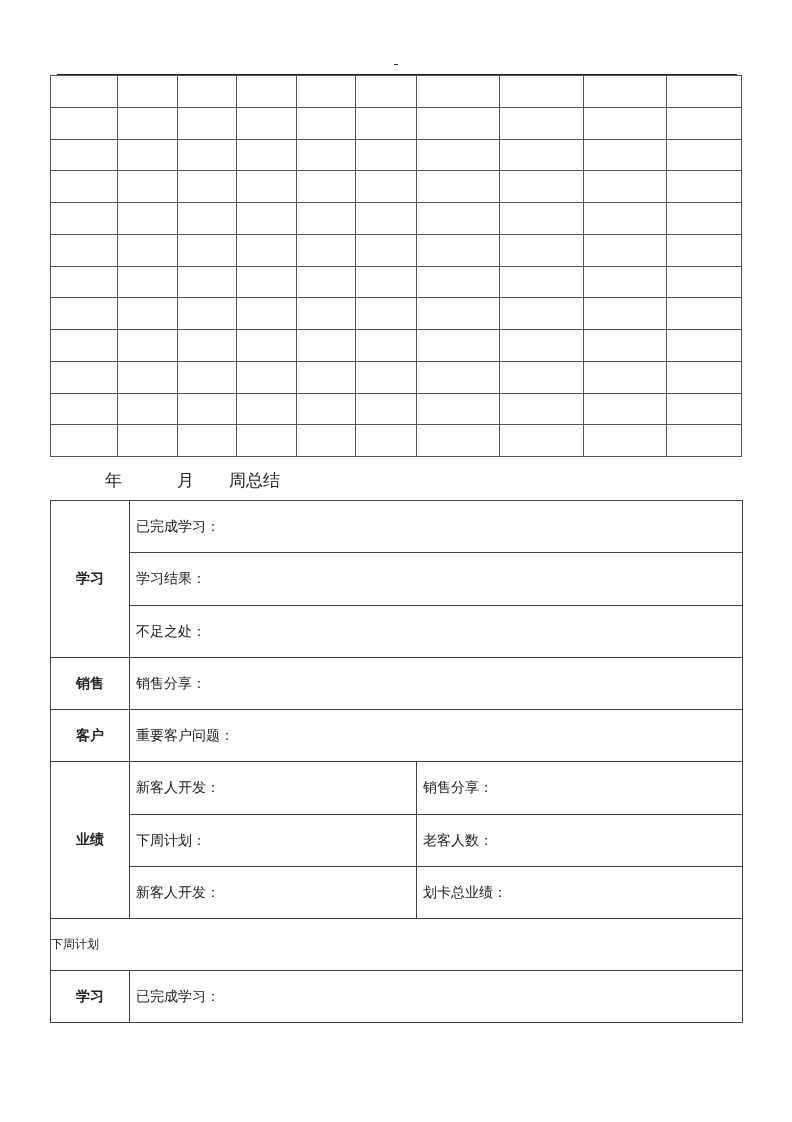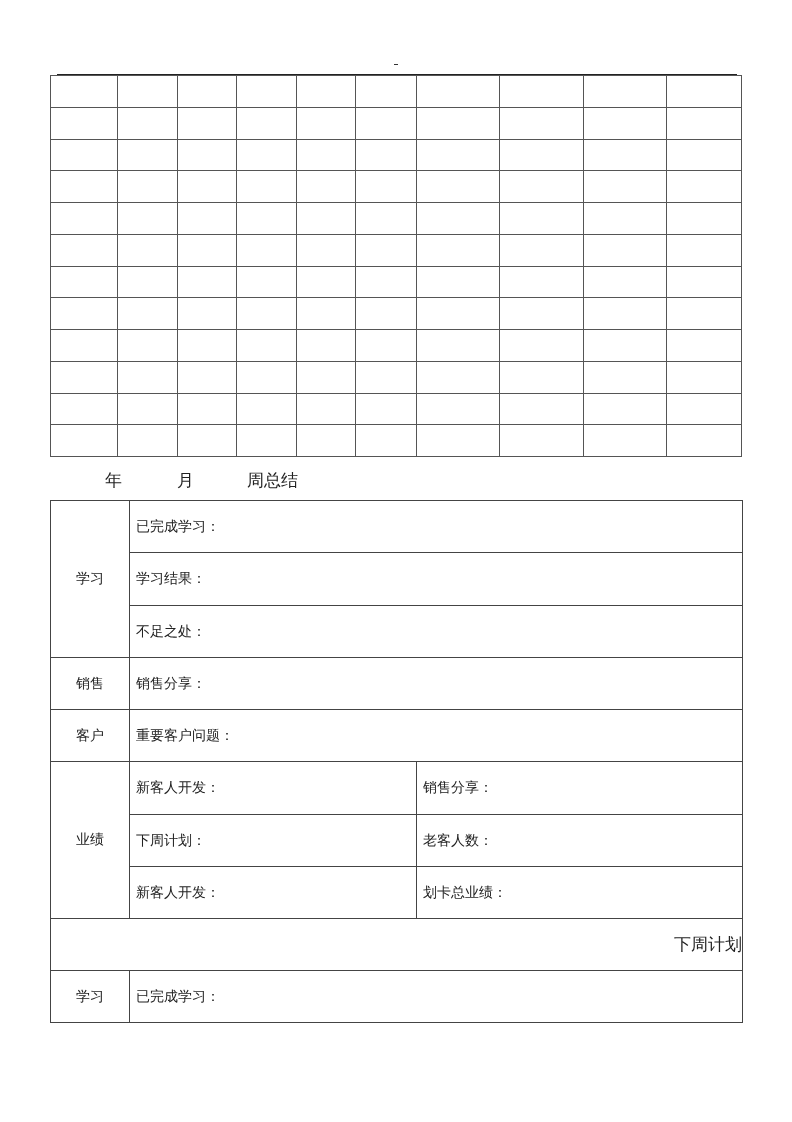--- a/index.html
+++ b/index.html
@@ -12,23 +12,23 @@
     .grid { position: absolute; left: 50px; top: 75px; border-collapse: collapse; table-layout: fixed; }
     .grid td { border: 1px solid #555; height: 30.75px; padding: 0; }
 
     
     .title-line { position: absolute; top: 469px; left: 0; width: 792px; height: 24px; font-size: 17px; color: #222; }
     .title-line span { position: absolute; top: 0; }
 
     
     .summary { position: absolute; left: 50px; top: 500px; border-collapse: collapse; table-layout: fixed; width: 692px; }
     .summary td { border: 1px solid #444; padding: 0; font-size: 14px; color: #222; vertical-align: middle; }
-    .summary td.cat { text-align: center; width: 78px; }
+    .summary td.cat { text-align: center; width: 78px; font-weight: bold; }
     .summary td.field { padding-left: 6px; }
-    .summary td.plan-title { text-align: right; font-size: 17px; margin-top: 41px; }
+    .summary td.plan-title { text-align: left; font-size: 12px; margin-top: 41px; }
     .r53 { height: 52px; }
     .r54 { height: 53px; }
   </style>
 </head>
 <body>
 
 <div class="dash"></div>
 <div class="header-rule"></div>
 
 <table class="grid">
@@ -188,21 +188,21 @@
         <td></td>
         <td></td>
         <td></td>
       </tr>
     </tbody>
 </table>
 
 <div class="title-line">
   <span style="left:105px">年</span>
   <span style="left:177px">月</span>
-  <span style="left:247px">周总结</span>
+  <span style="left:229px">周总结</span>
 </div>
 
 <table class="summary">
   <colgroup>
     <col style="width:79px">
       <col style="width:287px">
       <col style="width:326px">
   </colgroup>
   <tbody>
     <tr class="r53">

